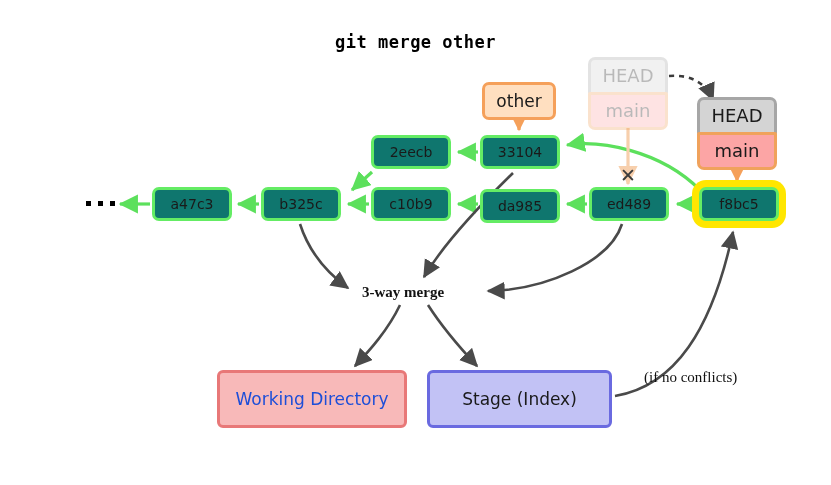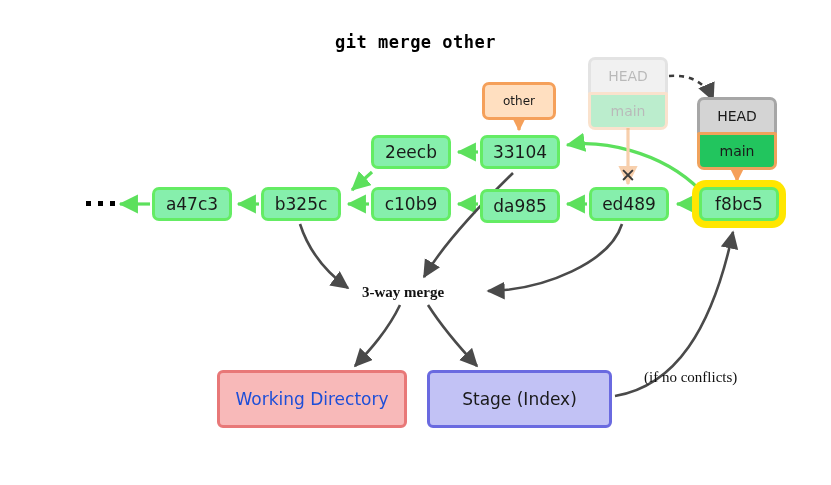--- a/index.html
+++ b/index.html
@@ -43,63 +43,63 @@
 
   
   .node {
     position: absolute;
     box-sizing: border-box;
     display: flex;
     align-items: center;
     justify-content: center;
     border-radius: 7px;
     border-style: solid;
-    font-size: 14px;
+    font-size: 18px;
     line-height: 1;
     white-space: nowrap;
   }
 
   .commit {
     width: 80px;
     height: 34px;
-    background: #86efac;
+    background: #0f766e;
     border-width: 3px;
     border-color: #64ec64;
     color: #1a1a1a;
-    font-size: 17px;
+    font-size: 14px;
   }
 
   .commit.highlight {
     box-shadow: 0 0 0 7px #ffe600;
   }
 
   .branch-other {
     width: 74px;
     height: 38px;
     background: #ffdfc0;
     border-width: 3px;
     border-color: #f5a05a;
     color: #1a1a1a;
-    font-size: 12px;
+    font-size: 17px;
   }
 
   .ref-head {
     width: 80px;
     height: 38px;
     background: #d4d4d4;
     border-width: 3px;
     border-color: #a6a6a6;
     color: #1a1a1a;
     border-bottom-left-radius: 2px;
     border-bottom-right-radius: 2px;
   }
   .ref-main {
     width: 80px;
     height: 38px;
-    background: #22c55e;
+    background: #fca5a5;
     border-width: 3px;
     border-color: #f0a25c;
     color: #1a1a1a;
     border-top-left-radius: 2px;
     border-top-right-radius: 2px;
   }
 
   .ghost {
     opacity: 0.30;
   }

